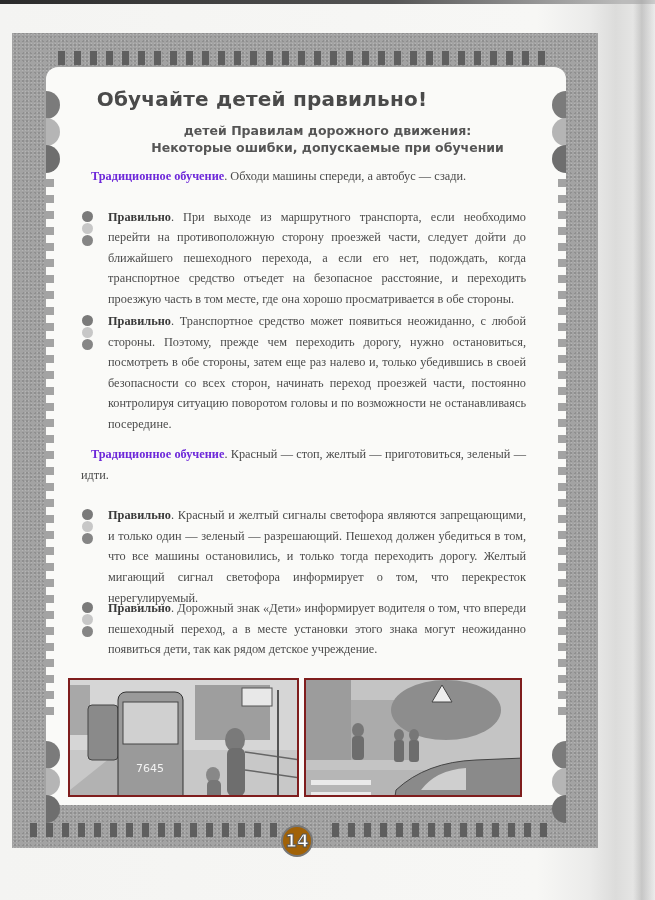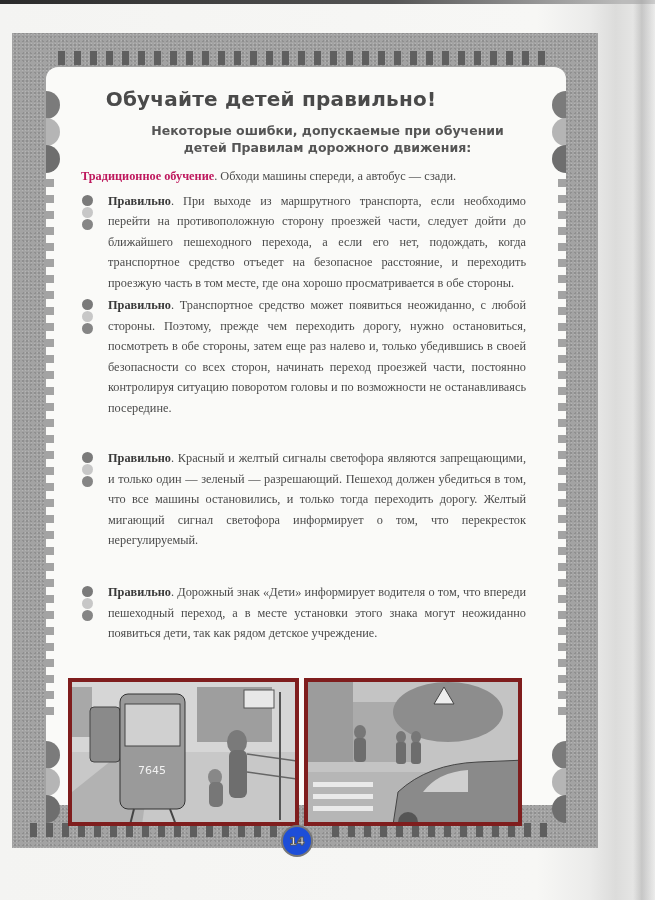--- a/index.html
+++ b/index.html
@@ -57,51 +57,51 @@
   .bumps-left .bump { margin-left: 0; clip-path: inset(0 0 0 50%); transform: translateX(-2px); }
   .bumps-right { left: 540px; top: 58px; }
   .bumps-right .bump { clip-path: inset(0 50% 0 0); }
   .bumps-right-bot { left: 540px; top: 708px; }
   .bumps-right-bot .bump { clip-path: inset(0 50% 0 0); }
   .bumps-left-bot { left: 22px; top: 708px; }
   .bumps-left-bot .bump { clip-path: inset(0 0 0 50%); transform: translateX(-2px); }
 
   
   .title {
-    position: absolute; left: 12px; width: 518px; top: 87px; text-align: center;
+    position: absolute; left: 3px; width: 518px; top: 87px; text-align: center;
     font-family: "DejaVu Sans", sans-serif; font-weight: bold; font-size: 20px;
     color: #4a4a4a; letter-spacing: 0.2px;
   }
   .subtitle {
     position: absolute; left: 0; width: 655px; top: 122px; text-align: center;
     font-family: "DejaVu Sans", sans-serif; font-weight: bold; font-size: 12.5px;
     line-height: 17px; color: #555;
   }
   .section { position: absolute; left: 81px; width: 445px; font-size: 12.3px; line-height: 20.6px; color: #4b4b4b; }
   .trad { text-align: justify; }
-  .trad b { color: #be185d; }
-  .correct { position: relative; margin-top: 4px; padding-left: 27px; text-align: justify; }
+  .trad b { color: #6d28d9; margin-left: 10px; }
+  .correct { position: relative; margin-top: 20px; padding-left: 27px; text-align: justify; }
   .correct b { color: #3a3a3a; }
   .dots { position: absolute; left: 1px; top: 4px; display: flex; flex-direction: column; gap: 1px; }
   .dots span { display: block; width: 11px; height: 11px; border-radius: 50%; }
   .dots .r { background: #7a7a7a; }
   .dots .y { background: #c7c7c7; }
   .dots .g { background: #858585; }
 
   .pics { position: absolute; top: 678px; left: 68px; display: flex; gap: 5px; }
   .pic {
-    width: 231px; height: 148px; border: 4px solid #7f1d1d;
+    width: 231px; height: 119px; border: 2px solid #7f1d1d;
     background: #84cc16; position: relative; overflow: hidden;
   }
   .pic2 { width: 218px; }
   .page-num {
     position: absolute; left: 281px; top: 825px; width: 32px; height: 32px;
-    border-radius: 50%; background: #1d4ed8; border: 2px solid #777;
+    border-radius: 50%; background: #a16207; border: 2px solid #777;
     display: flex; align-items: center; justify-content: center;
-    font-family: "DejaVu Sans", sans-serif; font-size: 11px; color: #fff;
+    font-family: "DejaVu Sans", sans-serif; font-size: 17px; color: #fff;
     -webkit-text-stroke: 1px #555; font-weight: bold;
   }
 </style>
 </head>
 <body>
 
 <div class="scan-top"></div>
 
 <div class="frame">
   <div class="stripe stripe-top">
@@ -265,22 +265,22 @@
       <span></span>
       <span></span>
       <span></span>
   </div>
 </div>
 
 <div class="right-shadow"></div>
 
 <h1 class="title">Обучайте детей правильно!</h1>
 <div class="subtitle">
+  <div>детей Правилам дорожного движения:</div>
   <div>Некоторые ошибки, допускаемые при обучении</div>
-  <div>детей Правилам дорожного движения:</div>
 </div>
 
 <div class="section" style="top:166px;">
   <p class="trad"><b>Традиционное обучение</b><span>. Обходи машины спереди, а автобус — сзади.</span></p>
   <div class="correct">
     <div class="dots">
         <span class="r"></span>
         <span class="y"></span>
         <span class="g"></span>
       </div>
@@ -293,20 +293,21 @@
     <div class="dots">
         <span class="r"></span>
         <span class="y"></span>
         <span class="g"></span>
       </div>
     <b>Правильно</b><span>. Транспортное средство может появиться неожиданно, с любой стороны. Поэтому, прежде чем переходить дорогу, нужно остановиться, посмотреть в обе стороны, затем еще раз налево и, только убедившись в своей безопасности со всех сторон, начинать переход проезжей части, постоянно контролируя ситуацию поворотом головы и по возможности не останавливаясь посередине.</span>
   </div>
 </div>
 
 <div class="section" style="top:444px;">
+  <p class="trad"><b>Традиционное обучение</b><span>. Красный — стоп, желтый — приготовиться, зеленый — идти.</span></p>
   <div class="correct">
     <div class="dots">
         <span class="r"></span>
         <span class="y"></span>
         <span class="g"></span>
       </div>
     <b>Правильно</b><span>. Красный и желтый сигналы светофора являются запрещающими, и только один — зеленый — разрешающий. Пешеход должен убедиться в том, что все машины остановились, и только тогда переходить дорогу. Желтый мигающий сигнал светофора информирует о том, что перекресток нерегулируемый.</span>
   </div>
 </div>
 

